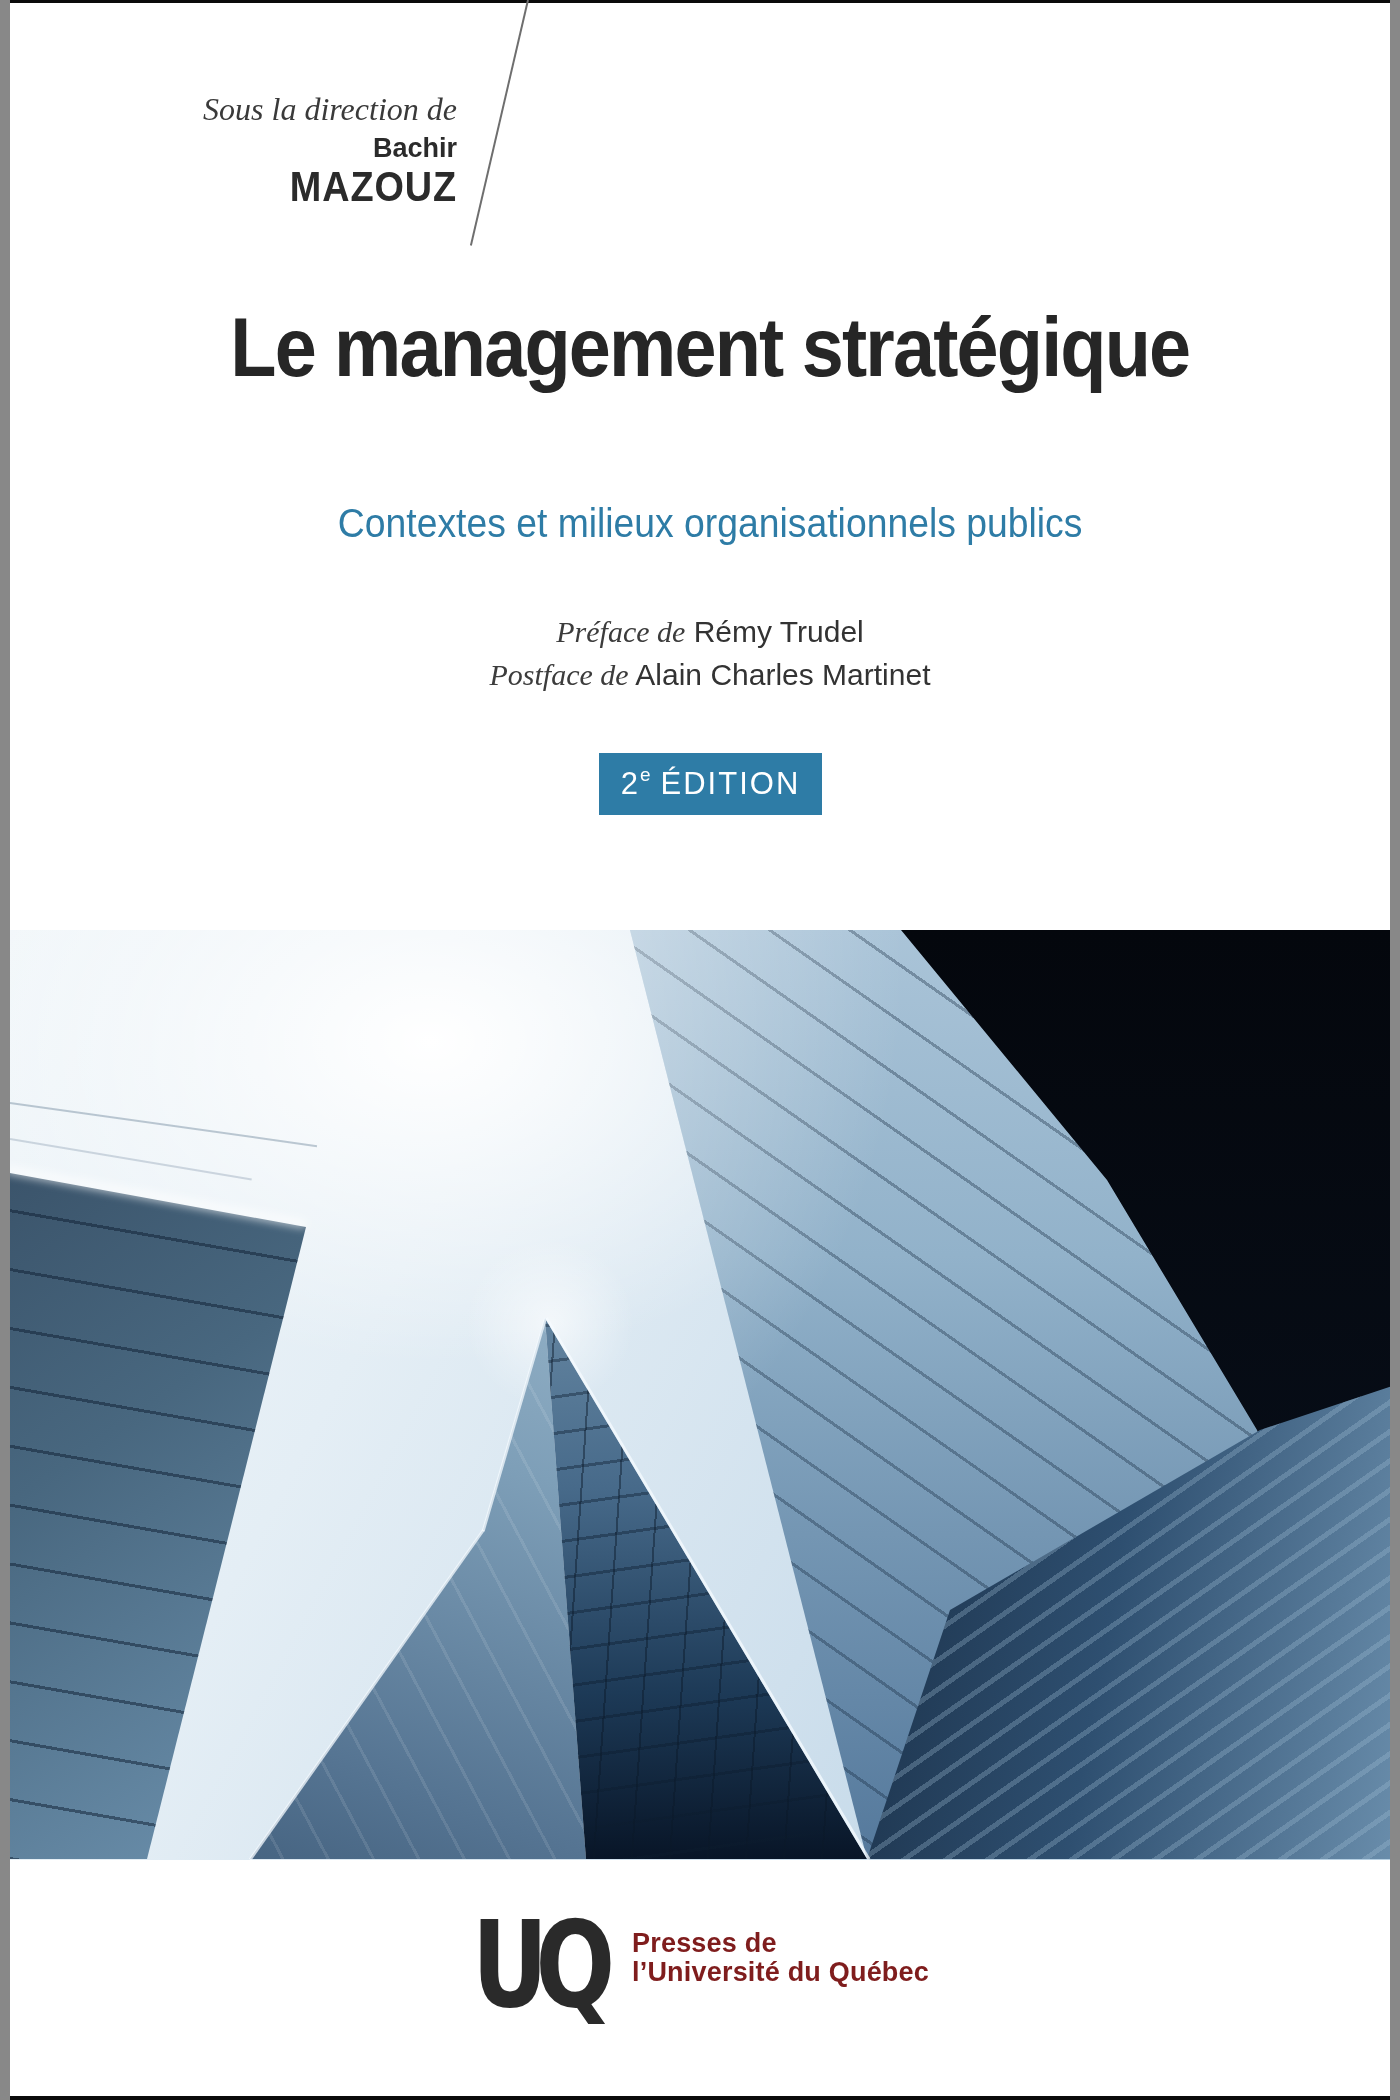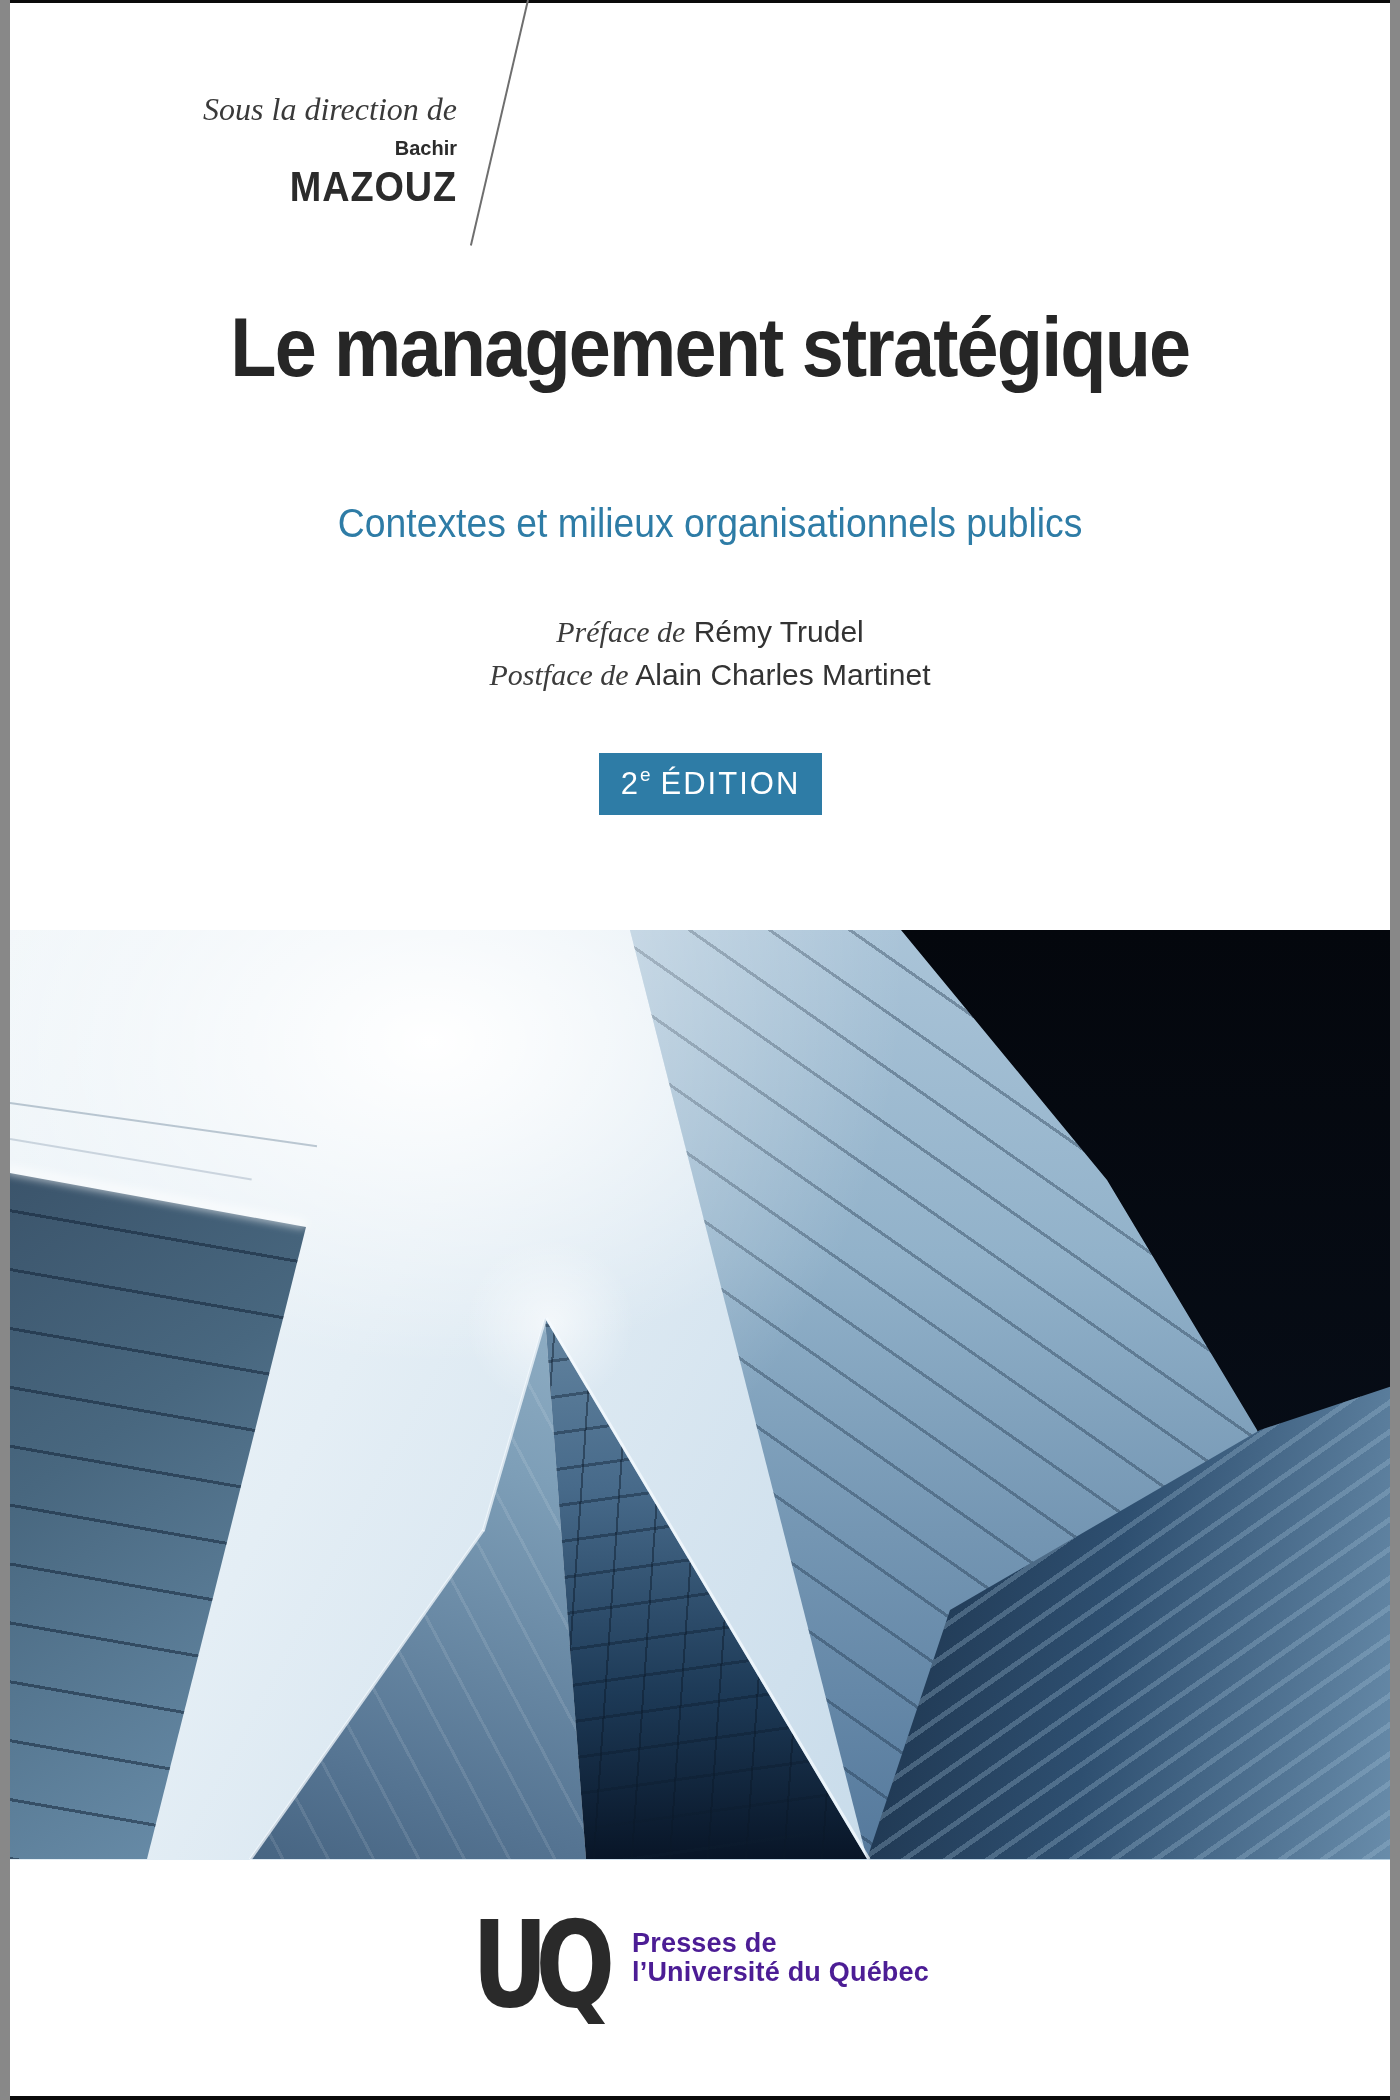--- a/index.html
+++ b/index.html
@@ -15,21 +15,21 @@
   
   .diag-line{
     position:absolute;left:517px;top:0;width:2px;height:252px;
     background:#6e6e6e;transform:rotate(13.1deg);transform-origin:top center;
   }
   .author-block{position:absolute;top:92px;right:933px;text-align:right;white-space:nowrap;}
   .direction-label{
     font-family:"Liberation Serif",serif;font-style:italic;
     font-size:32px;color:#3a3a3a;line-height:34px;
   }
-  .author-first{font-size:20px;font-weight:700;color:#2b2b2b;line-height:30px;margin-top:7px;}
+  .author-first{font-size:27px;font-weight:700;color:#2b2b2b;line-height:30px;margin-top:7px;}
   .author-last{
     font-size:43px;font-weight:700;color:#2b2b2b;line-height:44px;letter-spacing:1px;
     transform:scaleX(.88);transform-origin:right center;margin-top:1px;
   }
 
   
   .title{position:absolute;top:304px;left:0;width:1400px;text-align:center;color:#262626;}
   .title .line{
     display:inline-block;font-size:84px;font-weight:700;line-height:86px;
     letter-spacing:-2px;transform:scaleX(.9);transform-origin:center center;white-space:nowrap;
@@ -112,21 +112,21 @@
   .edge-l1{left:534px;top:388px;height:222px;transform:rotate(16.3deg);}
   .edge-l2{left:472px;top:600px;height:404px;transform:rotate(35.3deg);}
   .edge-r1{left:535px;top:388px;height:630px;transform:rotate(-30.8deg);}
 
   
   .publisher-logo{
     position:absolute;left:462px;top:1905px;
     font-family:"DejaVu Sans",sans-serif;font-weight:700;font-size:120px;line-height:120px;
     letter-spacing:-16px;color:#2a2a2a;transform:scaleX(.78);transform-origin:left top;
   }
-  .publisher-name{position:absolute;left:622px;top:1929px;color:#4c1d95;
+  .publisher-name{position:absolute;left:622px;top:1929px;color:#7f1d1d;
     font-weight:700;font-size:27px;line-height:29px;letter-spacing:.2px;}
 </style>
 </head>
 <body>
 
 <div class="page">
 
   <div class="edge-bar top"></div>
 
   <div class="diag-line"></div>

